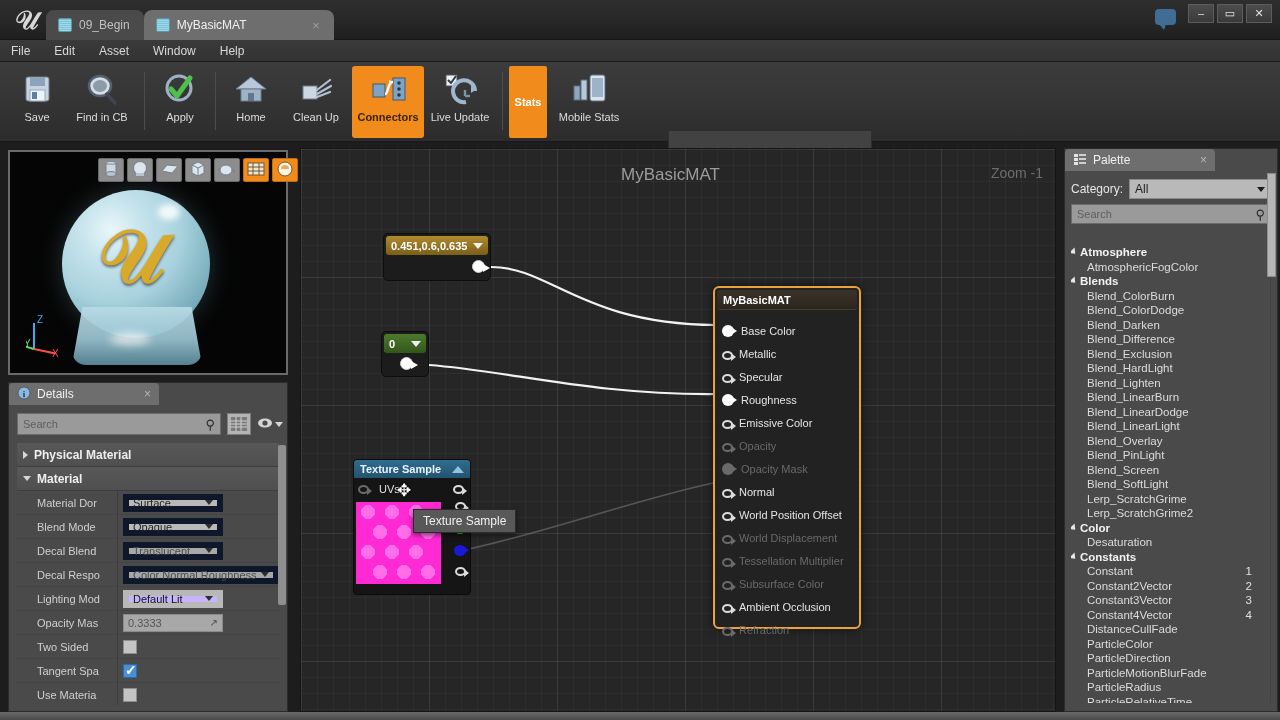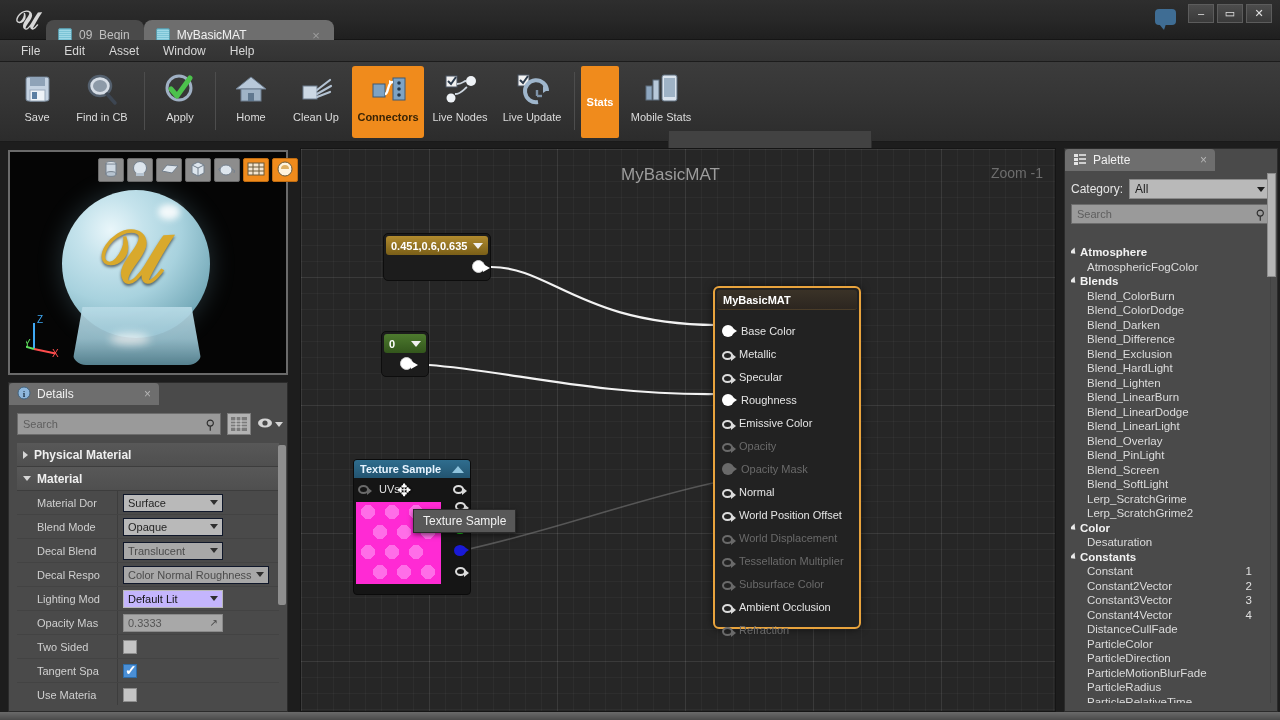--- a/index.html
+++ b/index.html
@@ -18,21 +18,21 @@
   .titlebar {
     position: absolute; left:0; top:0; width:1280px; height:40px;
     background: linear-gradient(180deg,#2e2e2e 0%, #272727 55%, #1f1f1f 100%);
     border-bottom: 1px solid #151515;
   }
   .ue-logo {
     position:absolute; left:10px; top:5px; width:34px; height:30px;
     color:#d8d8d8; font-size:26px; line-height:30px; text-align:center;
     font-family:"DejaVu Serif", serif; font-weight:bold;
   }
-  .tabstrip { position:absolute; left:46px; top:10px; height:40px; display:flex; align-items:flex-end; }
+  .tabstrip { position:absolute; left:46px; top:10px; height:40px; display:flex; }
   .tab {
     height:30px; display:flex; align-items:center; gap:7px;
     padding:0 14px 0 12px;
     border-radius:8px 8px 0 0;
     font-size:12px; color:#c9c9c9;
     position:relative;
   }
   .tab.inactive { background:#4a4a4a; color:#c0c0c0; }
   .tab.active { background:#6e6e6e; color:#f0f0f0; min-width:190px; }
   .tab .tabicon {
@@ -59,21 +59,21 @@
     content:""; position:absolute; left:4px; bottom:-5px;
     border-left:5px solid transparent; border-right:2px solid transparent;
     border-top:6px solid #3f6d94;
   }
 
   
   .menubar {
     position:absolute; left:0; top:40px; width:1280px; height:22px;
     background:linear-gradient(180deg,#3a3a3a,#333333);
     border-bottom:1px solid #1c1c1c;
-    display:flex; align-items:center; padding-left:10px; gap:2px;
+    display:flex; align-items:center; gap:2px;
   }
   .menuitem { padding:2px 11px; font-size:12px; color:#d8d8d8; }
 
   
   .toolbar {
     position:absolute; left:0; top:62px; width:1280px; height:80px;
     background:linear-gradient(180deg,#3c3c3c 0%, #363636 40%, #2c2c2c 100%);
     border-bottom:1px solid #1a1a1a;
   }
   .tbinner { position:absolute; left:8px; top:4px; height:72px; display:flex; align-items:flex-start; }
@@ -187,21 +187,21 @@
   .tri { width:0;height:0; }
   .tri.right { border-left:5px solid #d6d6d6; border-top:4px solid transparent; border-bottom:4px solid transparent; }
   .tri.down { border-top:5px solid #d6d6d6; border-left:4px solid transparent; border-right:4px solid transparent; }
   .dt-row { height:24px; display:flex; align-items:center; border-bottom:1px solid #434343; }
   .dt-label {
     width:100px; padding-left:20px; font-size:11px; color:#d0d0d0;
     white-space:nowrap; overflow:hidden;
   }
   .dt-val { flex:1; padding-left:5px; display:flex; align-items:center; border-left:1px solid #3d3d3d; height:100%; }
   .combo {
-    height:18px; min-width:100px; background:#b9b9b9; border:1px solid #0f172a;
+    height:18px; min-width:100px; background:#b9b9b9; border:6px solid #0f172a;
     display:flex; align-items:center; padding:0 4px;
     font-size:11px; color:#252525;
   }
   .combo.bright { background:#c4b5fd; border-color:#b8b8b8; color:#111; }
   .combo.dim { background:#a8a8a8; color:#4b4b4b; }
   .combo .cv { flex:1; white-space:nowrap; overflow:hidden; }
   .combo .carr { width:0;height:0; border-top:5px solid #2f2f2f; border-left:4px solid transparent; border-right:4px solid transparent; margin-left:4px; }
   .numfield {
     height:18px; width:100px; background:#a8a8a8; border:1px solid #8a8a8a;
     display:flex; align-items:center; padding:0 4px; font-size:11px; color:#555;
@@ -508,33 +508,20 @@
             <circle cx="30" cy="11" r="1.8" fill="#23374a"></circle>
             <circle cx="30" cy="17" r="1.8" fill="#23374a"></circle>
             <circle cx="30" cy="23" r="1.8" fill="#23374a"></circle>
             <path d="M16 22 C20 22 18 10 24 10" stroke="#ffffff" stroke-width="2.4" fill="none"></path>
             <path d="M20 8 l4 2 -4 2 z" fill="#ffffff"></path>
           </svg>
         </span>
         <span class="lbl">Connectors</span>
       </div>
 
-      <div class="tbbtn wide">
-        <span class="glyph">
-          <svg width="38" height="36" viewBox="0 0 38 36">
-            <rect x="5" y="4" width="11" height="11" fill="#f2f2f2" stroke="#4a5562"></rect>
-            <path d="M7 9 l3 3 5 -7" stroke="#2c3b4c" stroke-width="2" fill="none"></path>
-            <circle cx="30" cy="9" r="5" fill="#eef2f6"></circle>
-            <circle cx="10" cy="26" r="4.5" fill="#eef2f6"></circle>
-            <path d="M16 12 C22 12 22 9 25 9" stroke="#cdd6df" stroke-width="1.8" fill="none"></path>
-            <path d="M14 22 C20 22 22 18 26 15" stroke="#cdd6df" stroke-width="1.8" fill="none"></path>
-          </svg>
-        </span>
-        <span class="lbl">Live Nodes</span>
-      </div>
 
       <div class="tbbtn wide">
         <span class="glyph">
           <svg width="38" height="36" viewBox="0 0 38 36">
             <rect x="5" y="3" width="11" height="11" fill="#f2f2f2" stroke="#4a5562"></rect>
             <path d="M7 8 l3 3 5 -7" stroke="#2c3b4c" stroke-width="2" fill="none"></path>
             <path d="M25 30 A11 11 0 1 1 34 19" stroke="#9fb6cc" stroke-width="4" fill="none"></path>
             <path d="M30 14 l6 3 -6 4 z" fill="#9fb6cc"></path>
             <line x1="24" y1="18" x2="24" y2="24" stroke="#7e93a8" stroke-width="2.4"></line>
             <line x1="24" y1="24" x2="29" y2="24" stroke="#7e93a8" stroke-width="2.4"></line>

